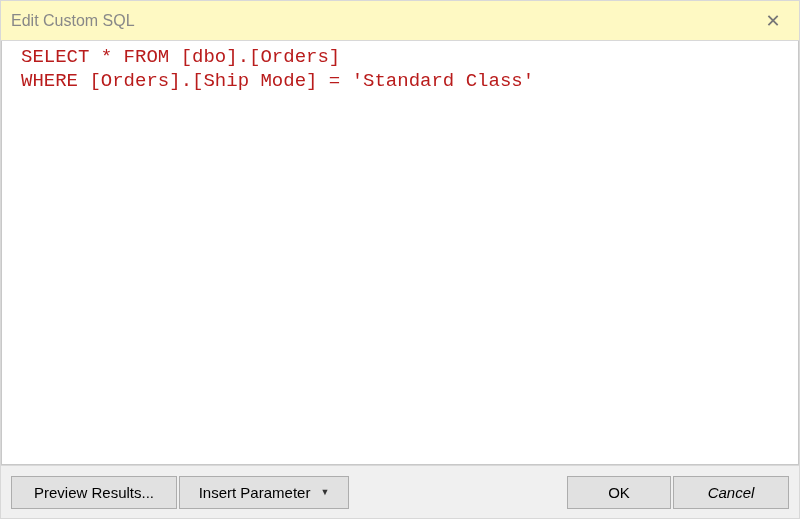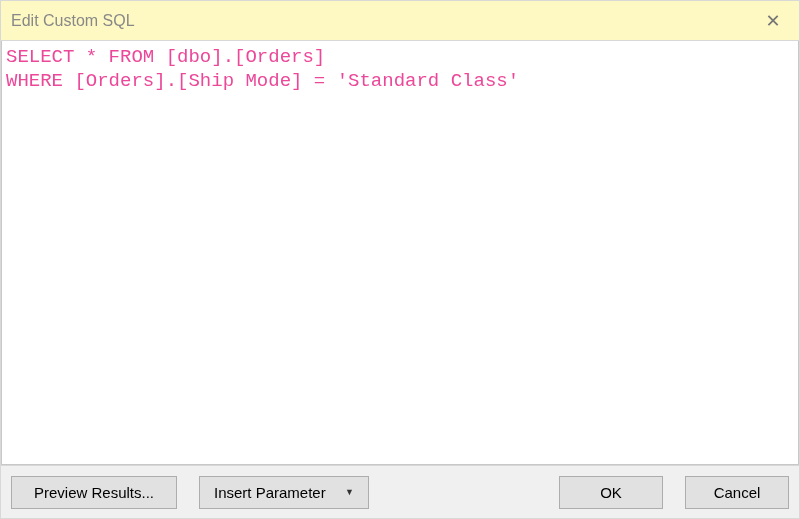--- a/index.html
+++ b/index.html
@@ -50,36 +50,36 @@
     .editor-area {
       flex: 1;
       background: #ffffff;
       border: 1px solid #c8c8c8;
       border-top: none;
       margin: 0;
     }
     .sql-text {
       font-family: "Courier New", Courier, monospace;
       font-size: 19px;
-      color: #ec4899;
-      padding: 5px 4px;
+      color: #b91c1c;
+      padding: 5px 19px;
       white-space: pre;
       line-height: 1.25;
       width: 100%;
       height: 100%;
       border: none;
       outline: none;
       resize: none;
     }
     .button-bar {
       height: 53px;
       display: flex;
       align-items: center;
       padding: 0 10px;
-      gap: 22px;
+      gap: 2px;
       background: #f0f0f0;
       border-top: 1px solid #d8d8d8;
     }
     .btn {
       height: 33px;
       background: #e1e1e1;
       border: 1px solid #adadad;
       font-size: 15px;
       color: #000;
       font-family: "Segoe UI", Tahoma, sans-serif;
@@ -88,35 +88,35 @@
       align-items: center;
       justify-content: center;
       padding: 0 14px;
     }
     .btn-preview {
       width: 166px;
     }
     .btn-insert {
       width: 170px;
       gap: 6px;
-      justify-content: space-between;
     }
     .dropdown-caret {
       font-size: 9px;
       color: #333;
       margin-left: 4px;
     }
     .spacer {
       flex: 1;
     }
     .btn-ok {
       width: 104px;
     }
     .btn-cancel {
-      width: 104px;
+      width: 116px;
+      font-style: italic;
     }
   </style>
 </head>
 <body>
 
 <div class="dialog">
   <div class="title-bar">
     <span class="title-text">Edit Custom SQL</span>
     <span class="close-btn">✕</span>
   </div>

